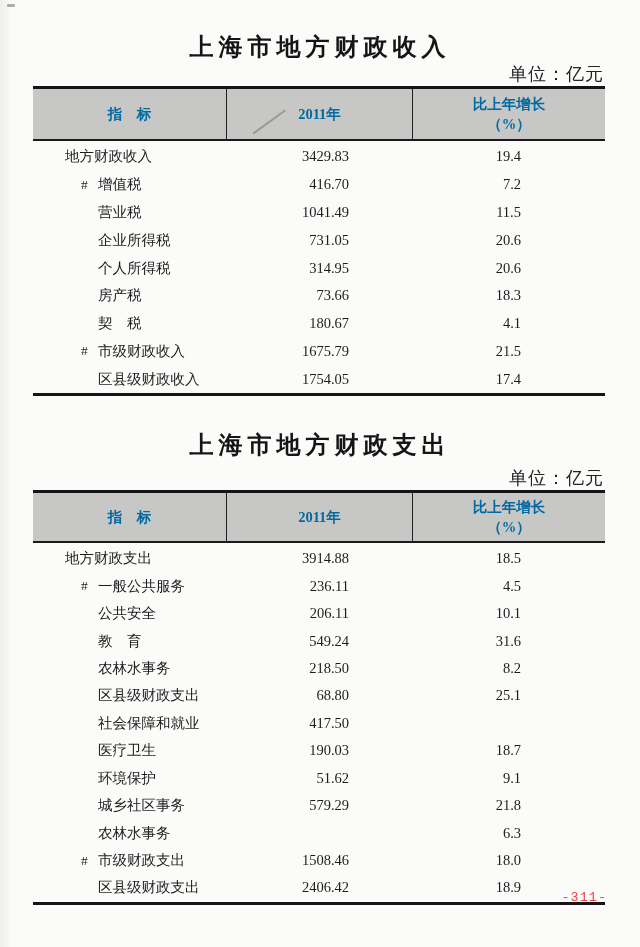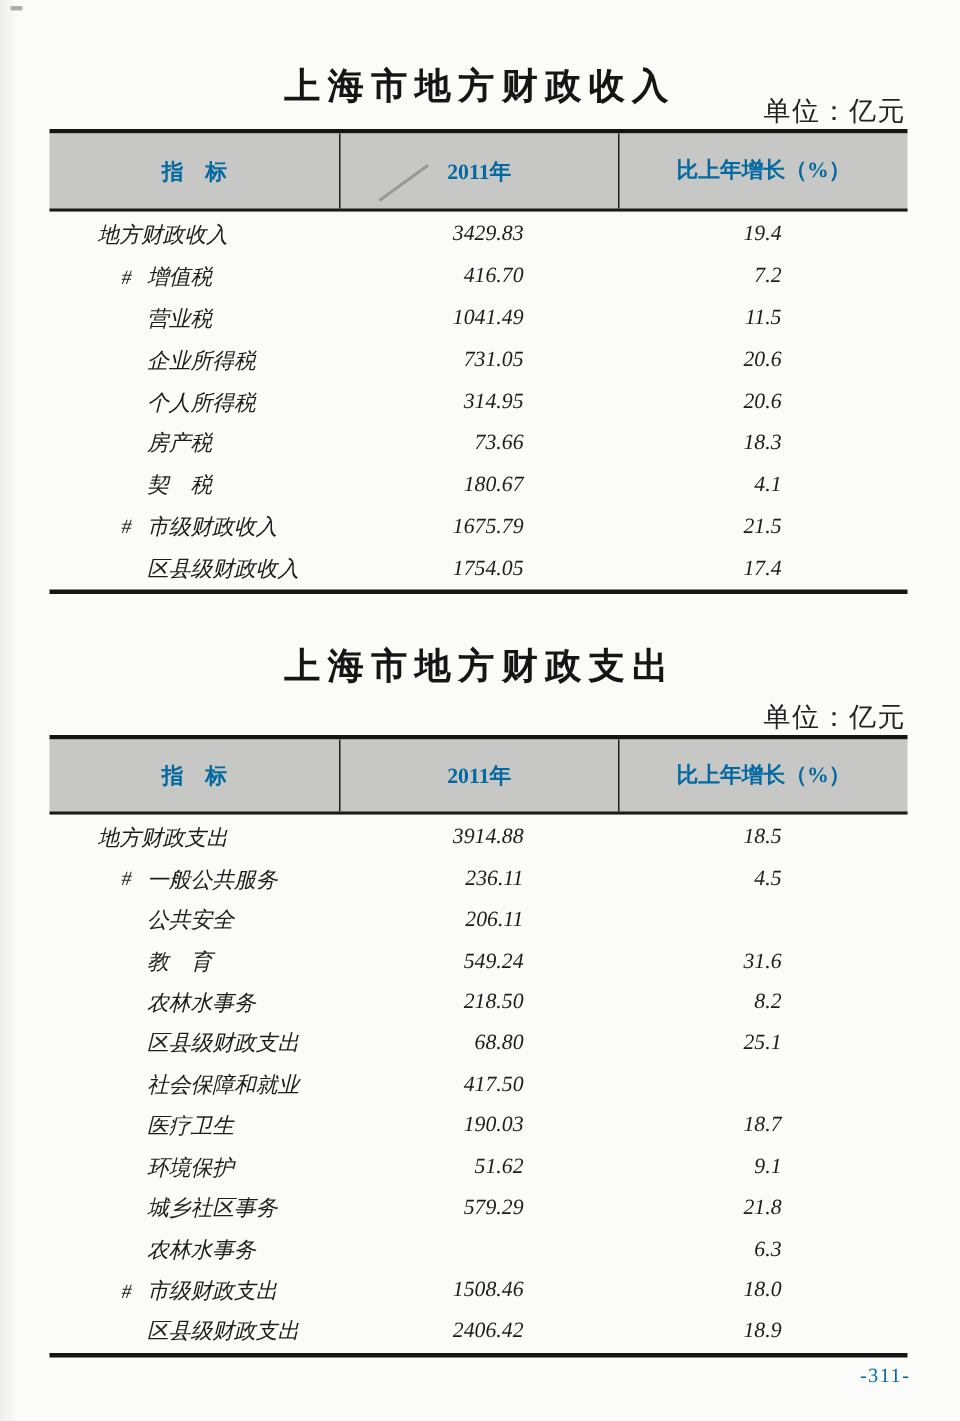--- a/index.html
+++ b/index.html
@@ -21,21 +21,21 @@
   }
   .speck{
     position:absolute;left:7px;top:4px;width:8px;height:3px;
     background:#6f6f6f;opacity:.55;border-radius:1px;
   }
   .tbl-title{
     position:absolute;left:0;width:640px;text-align:center;
     font-size:24px;font-weight:bold;letter-spacing:5px;
     color:#151515;margin:0;line-height:28px;
   }
-  .title-1{top:44px;}
+  .title-1{top:33px;}
   .title-2{top:431px;}
   .unit{
     position:absolute;right:36px;
     font-size:18px;color:#222;letter-spacing:1px;
   }
   .unit-1{top:62px;}
   .unit-2{top:466px;}
   .stat-table{
     position:absolute;left:33px;width:572px;
     border-top:3px solid #151515;
@@ -48,38 +48,38 @@
     display:flex;
     background:#c7c7c6;
     border-bottom:2.5px solid #1a1a1a;
     font-weight:bold;font-size:14.5px;color:#0369a1;
   }
   .t1 .thead{height:50px;}
   .t2 .thead{height:48px;}
   .th{display:flex;align-items:center;justify-content:center;box-sizing:border-box;}
   .th.c1{width:194px;border-right:1.5px solid #1f1f1f;}
   .th.c2{width:186px;border-right:1.5px solid #1f1f1f;position:relative;}
-  .th.c3{flex:1;flex-direction:row;line-height:20px;}
+  .th.c3{flex:1;flex-direction:column;line-height:20px;}
   .scratch{
     position:absolute;left:22px;top:32px;width:40px;height:1.5px;
     background:#8d8d8d;transform:rotate(-36deg);opacity:.8;
   }
-  .tbody{padding-top:2px;font-style:italic;}
+  .tbody{padding-top:2px;}
   .row{display:flex;align-items:center;height:var(--rowh,27.5px);font-size:14.5px;}
   .cell{box-sizing:border-box;}
   .cell-label{width:194px;position:relative;white-space:nowrap;}
   .cell-label .hash{position:absolute;left:48px;top:50%;transform:translateY(-50%);font-size:13.5px;}
   .cell-label .lab{display:inline-block;}
   .cell-label .l0{padding-left:32px;}
   .cell-label .l1{padding-left:65px;}
   .cell-value{width:186px;text-align:right;padding-right:64px;}
   .cell-growth{flex:1;text-align:right;padding-right:84px;}
   .page-number{
-    position:absolute;right:33px;top:909px;
-    font-size:13.5px;letter-spacing:1px;color:#0369a1;
+    position:absolute;right:33px;top:890px;
+    font-size:13.5px;letter-spacing:1px;color:#ef4444;font-family:Liberation Mono, monospace;
   }
 </style>
 </head>
 <body>
 
 <div class="page">
   <div class="speck"></div>
 
   <h1 class="tbl-title title-1">上海市地方财政收入</h1>
   <div class="unit unit-1">单位：亿元</div>
@@ -166,20 +166,21 @@
           <div class="cell cell-growth">18.5</div>
         </div>
         <div class="row">
           <div class="cell cell-label"><span class="hash">#</span><span class="lab l1">一般公共服务</span></div>
           <div class="cell cell-value">236.11</div>
           <div class="cell cell-growth">4.5</div>
         </div>
         <div class="row">
           <div class="cell cell-label"><span class="lab l1">公共安全</span></div>
           <div class="cell cell-value">206.11</div>
+          <div class="cell cell-growth">10.1</div>
         </div>
         <div class="row">
           <div class="cell cell-label"><span class="lab l1">教　育</span></div>
           <div class="cell cell-value">549.24</div>
           <div class="cell cell-growth">31.6</div>
         </div>
         <div class="row">
           <div class="cell cell-label"><span class="lab l1">农林水事务</span></div>
           <div class="cell cell-value">218.50</div>
           <div class="cell cell-growth">8.2</div>

